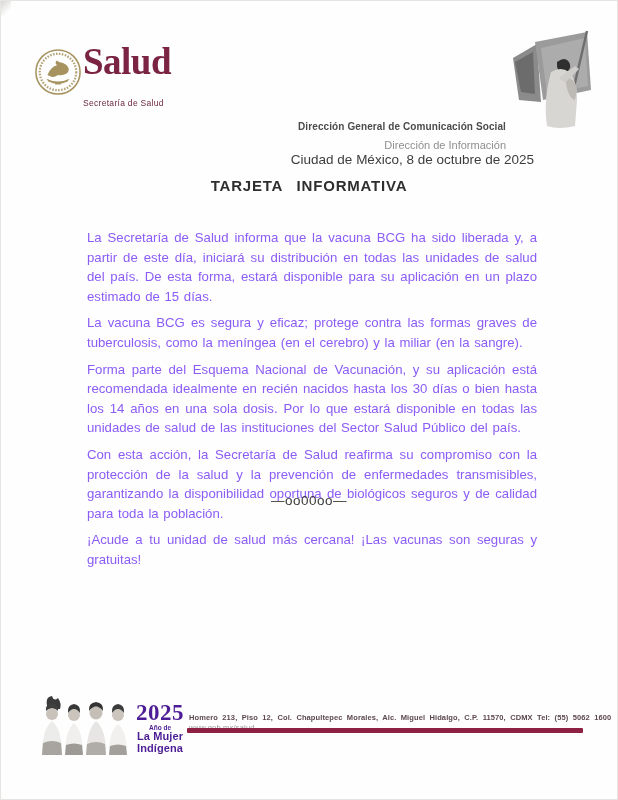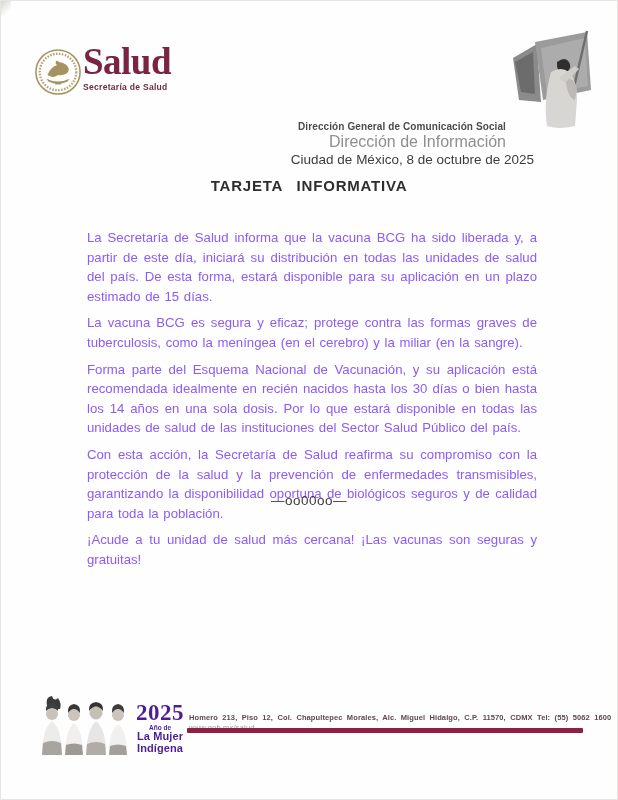--- a/index.html
+++ b/index.html
@@ -17,28 +17,28 @@
     background:linear-gradient(135deg,#b9b6b2 0%,transparent 70%);opacity:.55;
   }
   
   .seal{position:absolute;left:33px;top:45px;width:48px;height:52px;}
   .wordmark{position:absolute;left:82px;top:42px;}
   .wordmark .salud{
     font-family:"Liberation Serif", serif;
     font-weight:bold;font-size:37px;line-height:38px;color:#7a2342;letter-spacing:-0.5px;
   }
   .wordmark .sub{
-    font-size:8.5px;font-weight:bold;color:#6d2a3e;letter-spacing:0.3px;margin-top:1px;
+    font-size:8.5px;font-weight:normal;color:#6d2a3e;letter-spacing:0.3px;margin-top:17px;
   }
   .flagart{position:absolute;left:506px;top:27px;width:90px;height:100px;}
   .hdr-right{
     position:absolute;right:111px;top:120px;text-align:right;white-space:nowrap;
   }
   .hdr-right .l1{font-size:10px;font-weight:bold;color:#4b4b4b;letter-spacing:0.1px;text-align:center;}
-  .hdr-right .l2{font-size:16px;color:#8f8f8f;margin-top:1px;}
+  .hdr-right .l2{font-size:11px;color:#8f8f8f;margin-top:7px;}
   .dateline{
     position:absolute;right:83px;top:151px;font-size:13.5px;color:#3d3d3d;white-space:nowrap;
   }
   
   .doc-title{
     position:absolute;left:0;right:0;top:176px;text-align:center;
     font-size:15px;font-weight:bold;color:#2e2e2e;
     letter-spacing:0.8px;word-spacing:9px;
   }
   

